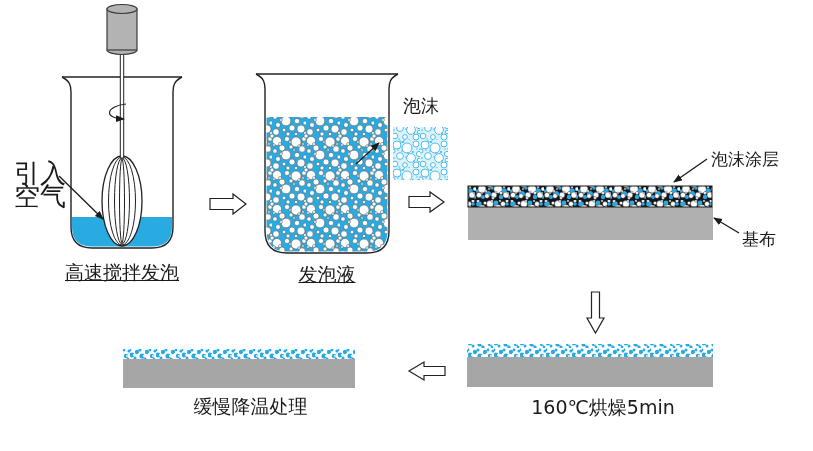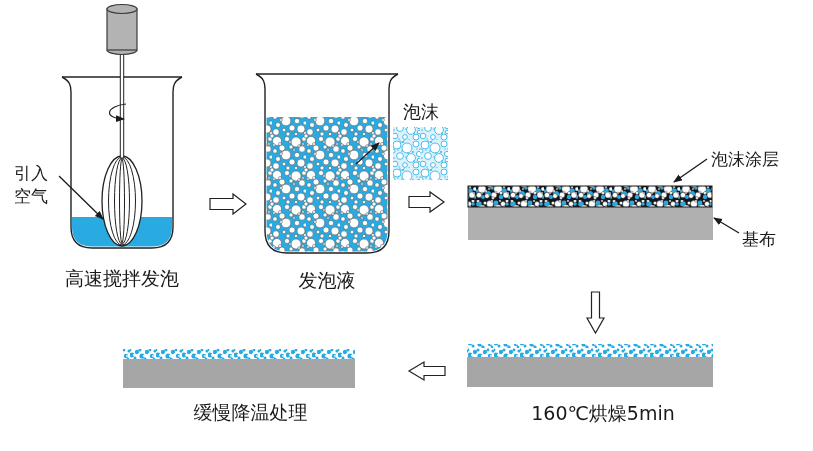--- a/index.html
+++ b/index.html
@@ -1,23 +1,23 @@
 <!DOCTYPE html>
 <html><head>
 <meta charset="utf-8">
 <style>
   html,body{margin:0;padding:0;background:#fff;}
   #canvas{position:relative;width:813px;height:451px;background:#fff;overflow:hidden;
           font-family:"DejaVu Sans",sans-serif;color:#1a1a1a;}
   #art{position:absolute;left:0;top:0;}
   .lbl{position:absolute;white-space:nowrap;}
   .c{text-align:center;}
-  .cap{font-size:19px;line-height:23px;margin-top:6px;}
+  .cap{font-size:19px;line-height:23px;}
   .ann{font-size:17px;line-height:22px;}
-  .air{font-size:17px;line-height:23px;}
+  .air{font-size:26px;line-height:23px;}
 </style>
 </head>
 <body>
 
 <div id="canvas">
 
   <svg id="art" width="813" height="451" viewBox="0 0 813 451">
     <defs>
       <marker id="ah" markerWidth="10" markerHeight="8" refX="8" refY="3.5" orient="auto" markerUnits="userSpaceOnUse">
         <path d="M0,0 L9,3.5 L0,7 Z" fill="#1a1a1a"></path>
@@ -211,23 +211,23 @@
       <rect x="123" y="359" width="232" height="29" fill="#a6a6a6"></rect>
       <rect x="123" y="349" width="232" height="10" fill="url(#foamDry)"></rect>
     </g>
   </svg>
 
   <div class="lbl air" style="left:14px;top:162px;">
     <div>引入</div>
     <div>空气</div>
   </div>
 
-  <div class="lbl cap c" style="left:47px;top:261px;width:150px;">高速搅拌发泡</div>
-
-  <div class="lbl cap c" style="left:252px;top:263px;width:150px;">发泡液</div>
+  <div class="lbl cap c" style="left:47px;top:261px;width:150px;text-decoration:underline;">高速搅拌发泡</div>
+
+  <div class="lbl cap c" style="left:252px;top:263px;width:150px;text-decoration:underline;">发泡液</div>
 
   <div class="lbl cap c" style="left:392px;top:94px;width:58px;font-size:18px;">泡沫</div>
 
   <div class="lbl ann" style="left:711px;top:148px;text-align:center;">泡沫涂层</div>
 
   <div class="lbl ann" style="left:742px;top:228px;">基布</div>
 
 
   <div class="lbl cap c" style="left:503px;top:396px;width:200px;">160℃烘燥5min</div>
 

